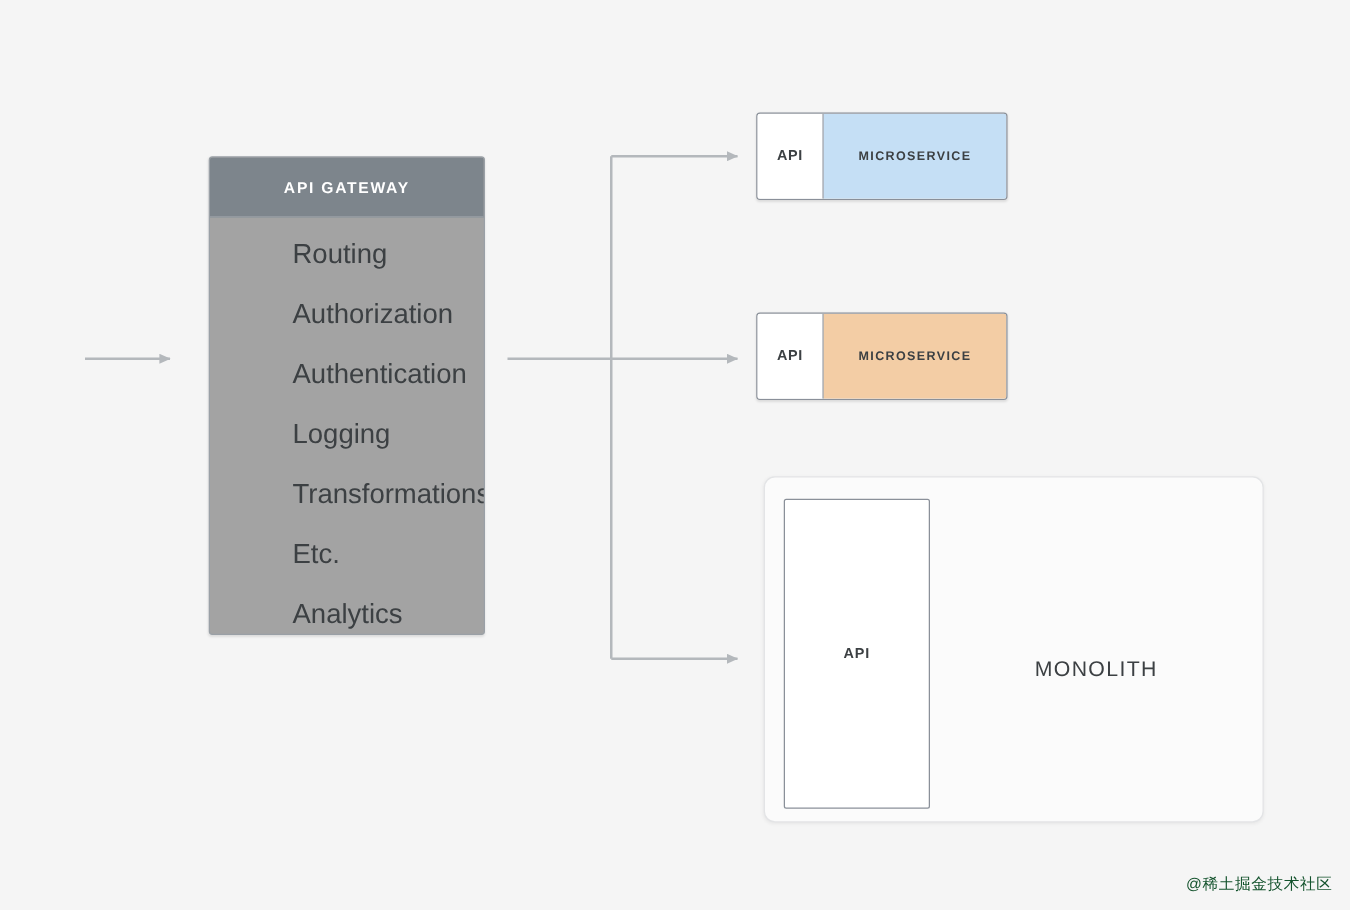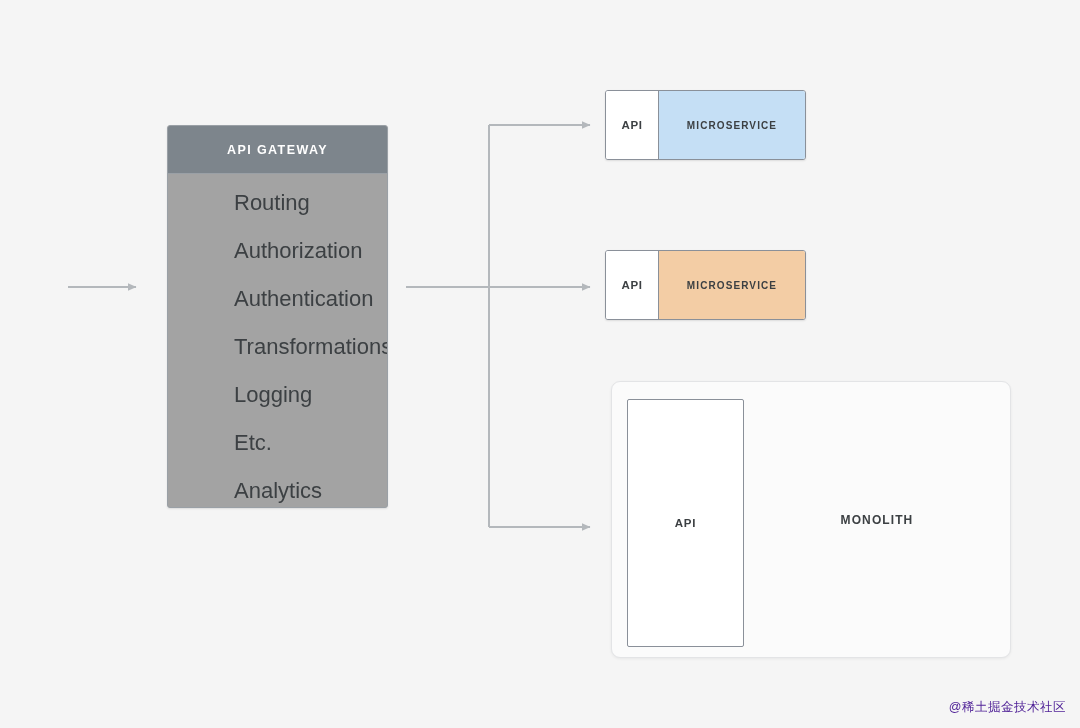--- a/index.html
+++ b/index.html
@@ -143,39 +143,39 @@
   }
   .monolith-api-label {
     font-size: 11.5px;
     font-weight: bold;
     letter-spacing: 0.8px;
     color: #3c4043;
   }
   .monolith-label {
     position: absolute;
     left: 132px;
-    top: 0;
+    top: 16px;
     right: 0;
     height: 100%;
     display: flex;
     align-items: center;
     justify-content: center;
-    font-size: 12px;
-    font-weight: bold;
+    font-size: 17px;
+    font-weight: normal;
     letter-spacing: 1.1px;
     color: #3c4043;
   }
 
   
   .watermark {
     position: absolute;
     right: 14px;
     bottom: 12px;
     font-size: 12.5px;
-    color: #4c1d95;
+    color: #14532d;
     letter-spacing: 0.5px;
     white-space: nowrap;
   }
 </style>
 </head>
 <body style="background: rgb(245, 245, 245);">
 
 <div id="canvas">
 
   <svg id="connectors" viewBox="0 0 1080 728" width="1080" height="728">
@@ -211,22 +211,22 @@
   </svg>
 
   <div class="gateway">
     <div class="gateway-header">
       <span class="gateway-header-title">API GATEWAY</span>
     </div>
     <div class="gateway-body">
       <div class="gateway-item">Routing</div>
       <div class="gateway-item">Authorization</div>
       <div class="gateway-item">Authentication</div>
+      <div class="gateway-item">Logging</div>
       <div class="gateway-item">Transformations</div>
-      <div class="gateway-item">Logging</div>
       <div class="gateway-item">Etc.</div>
       <div class="gateway-item">Analytics</div>
     </div>
   </div>
 
   <div class="service-box" id="service-blue">
     <div class="service-api">
       <span class="service-api-label">API</span>
     </div>
     <div class="service-main" id="service-blue-main" style="background: rgb(197, 223, 245);">

